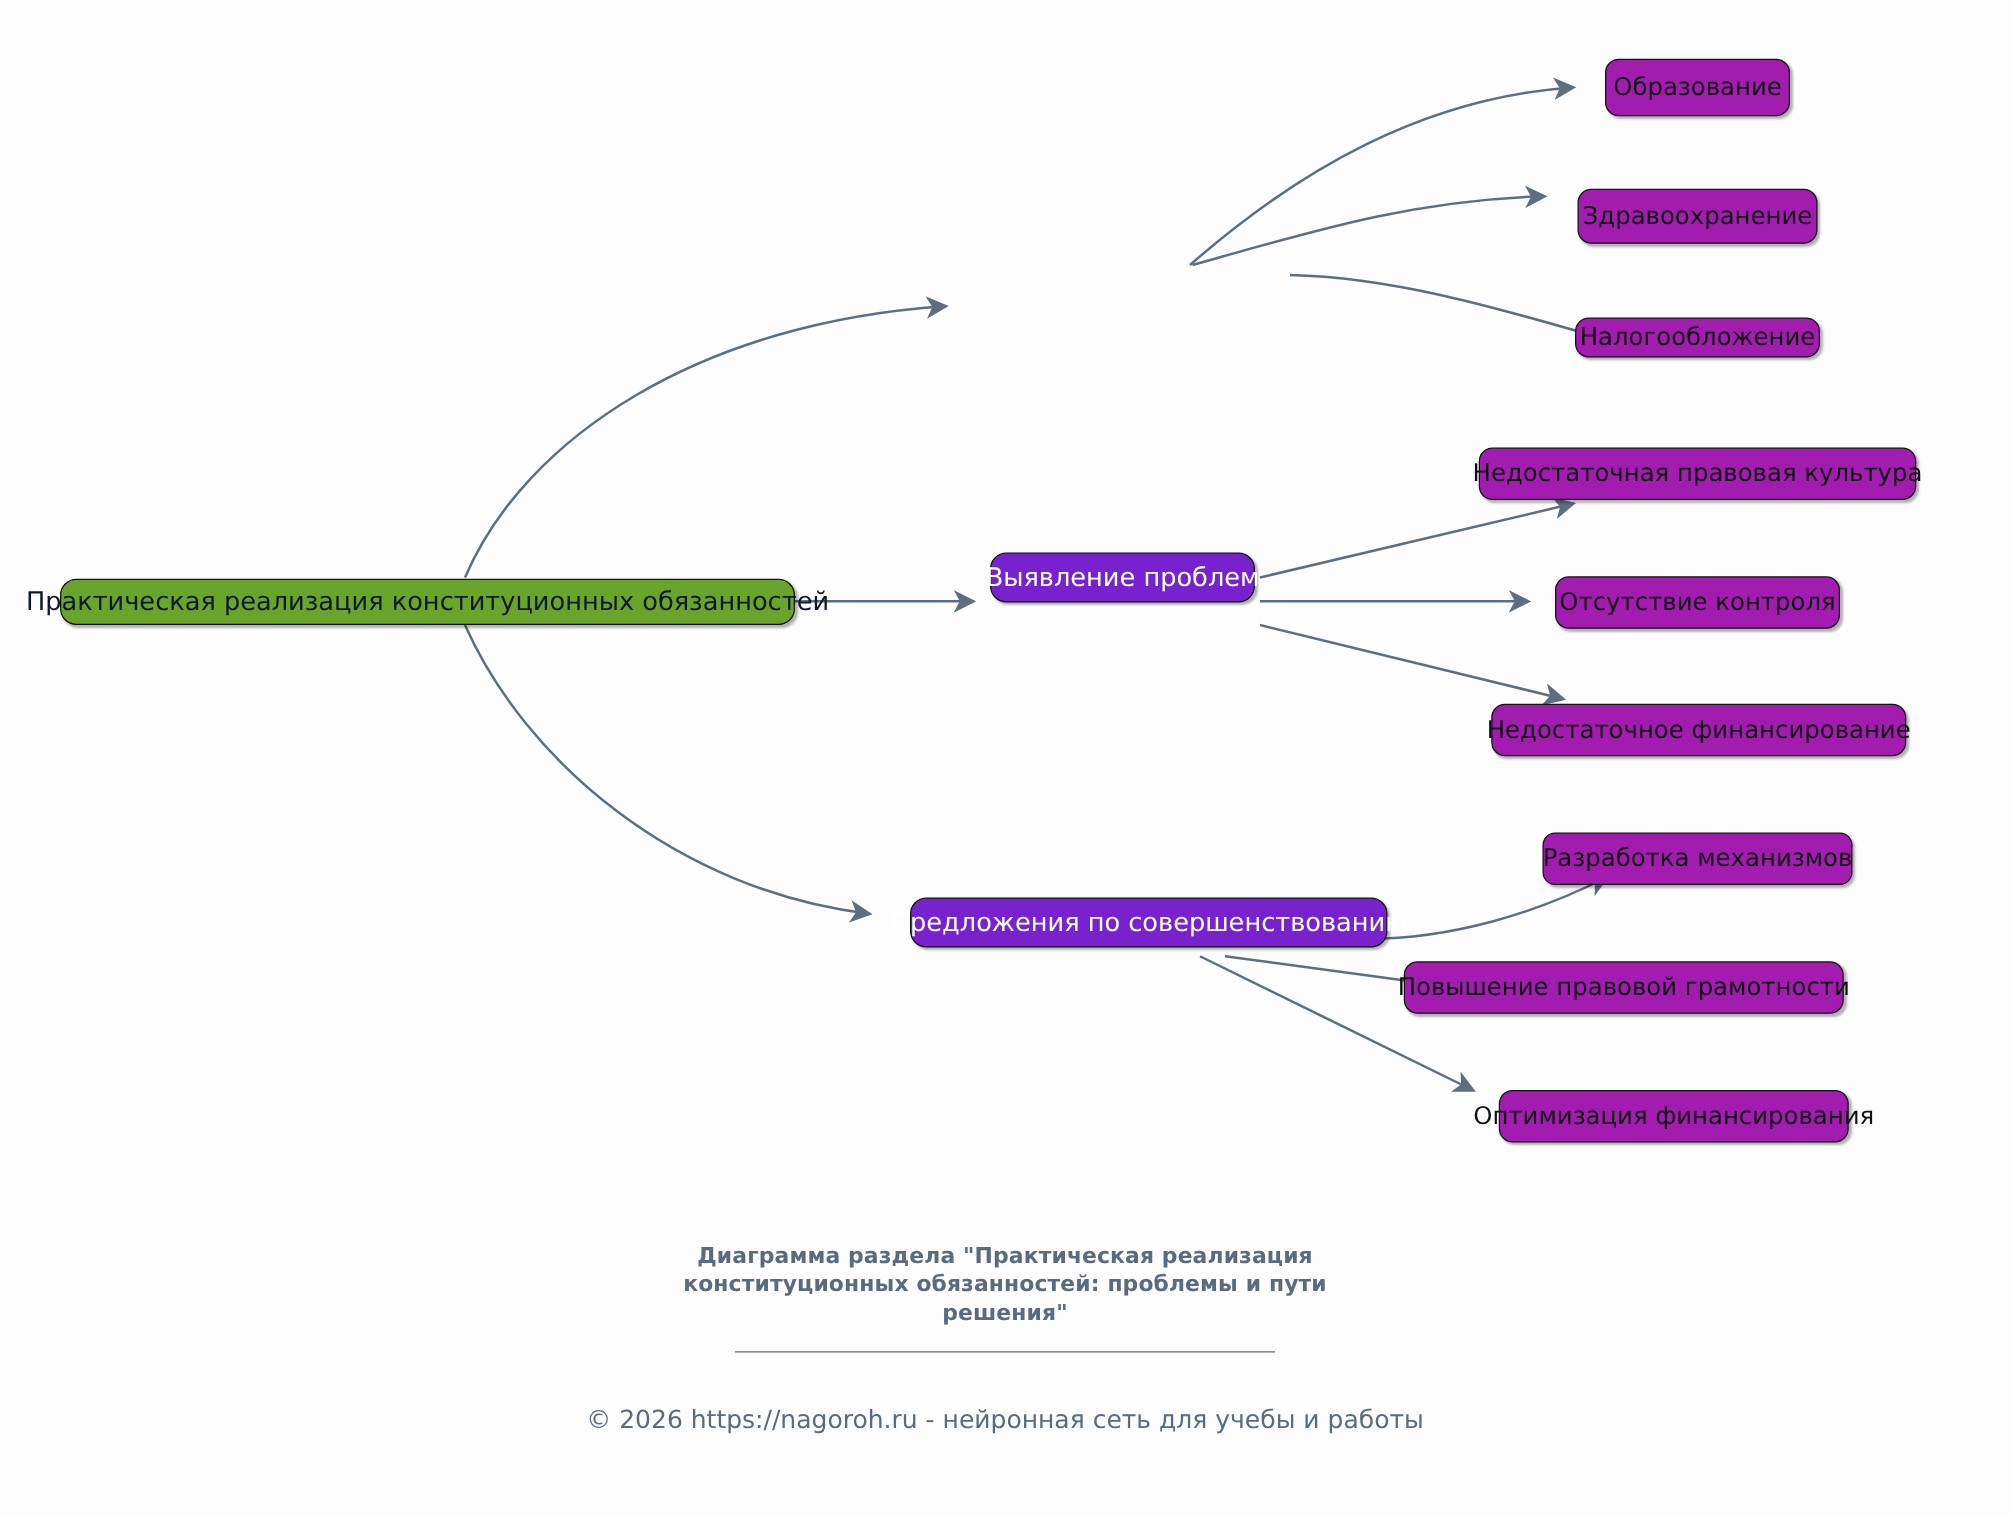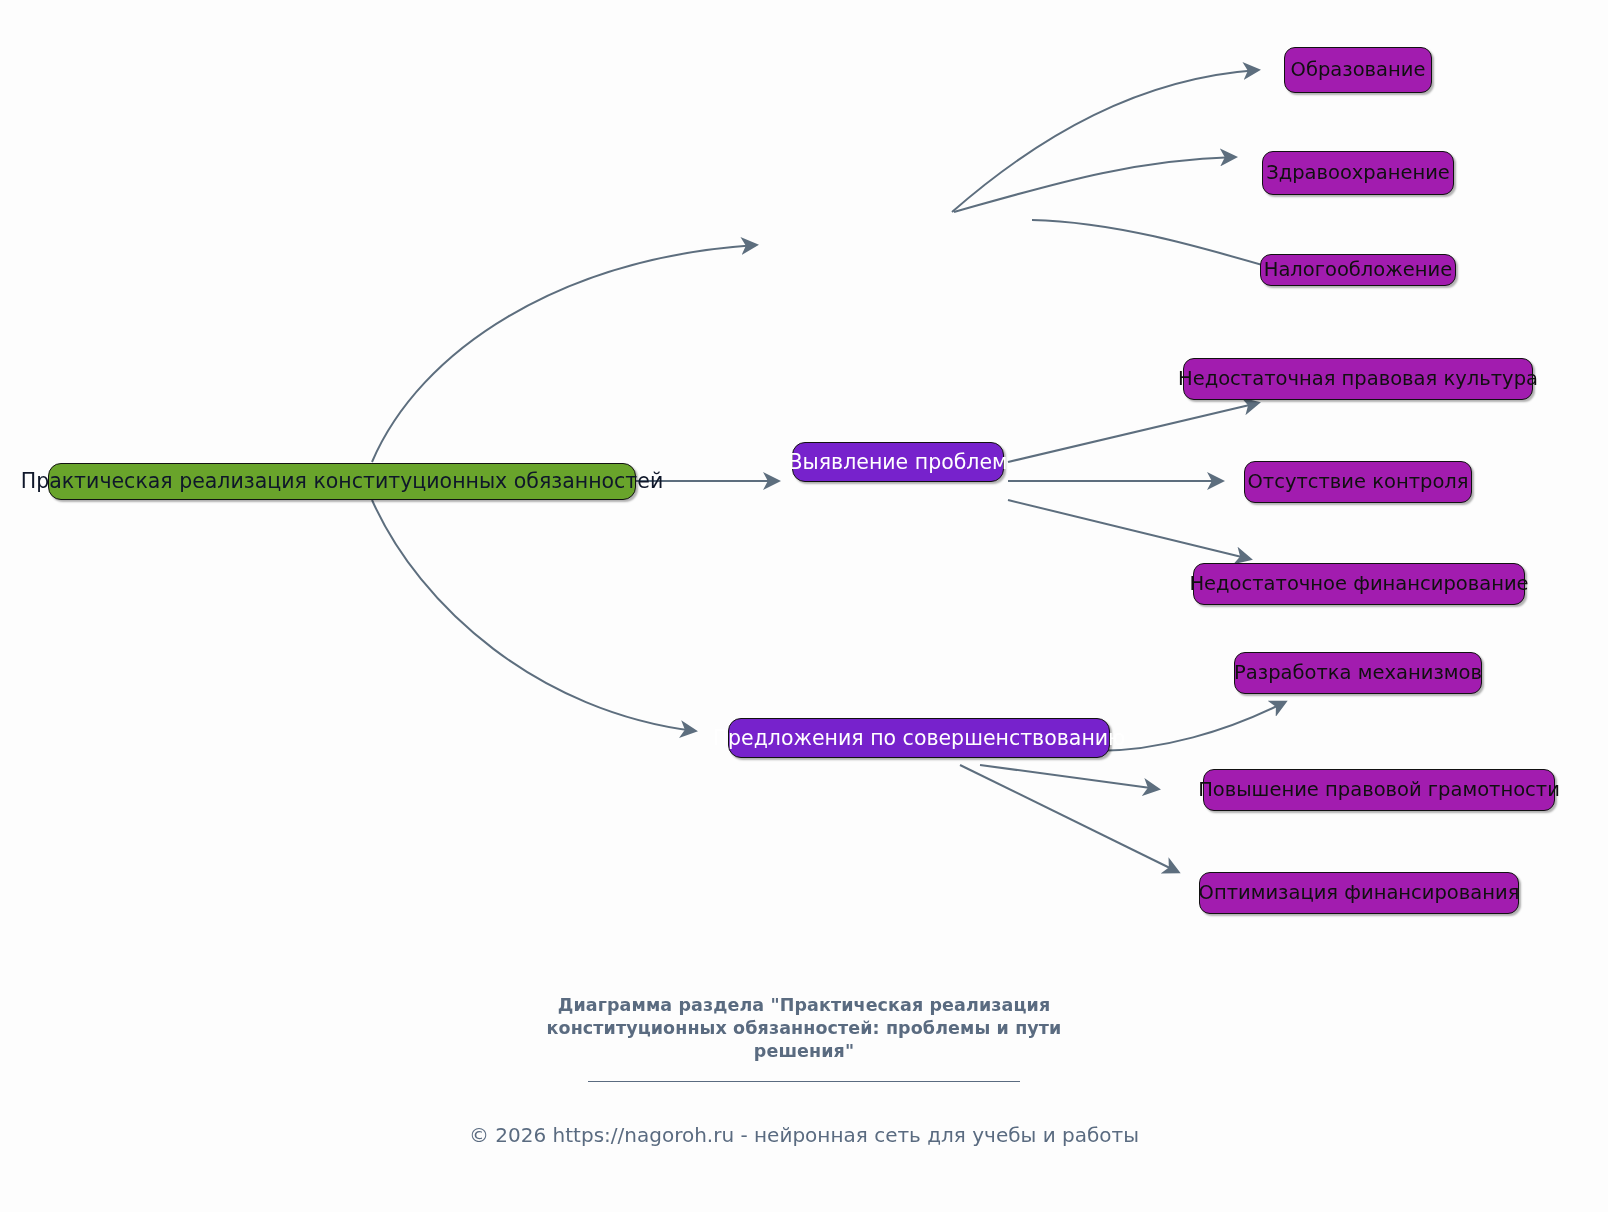--- a/index.html
+++ b/index.html
@@ -141,27 +141,27 @@
   <div class="node node-leaf" style="left:1229px; top:461px; width:228px; height:42px;">
     <span class="node-label">Отсутствие контроля</span>
   </div>
   <div class="node node-leaf" style="left:1178px; top:563px; width:332px; height:42px;">
     <span class="node-label">Недостаточное финансирование</span>
   </div>
 
   <div class="node node-branch" style="left:707px; top:718px; width:382px; height:40px;margin-left:21px;">
     <span class="node-label">Предложения по совершенствованию</span>
   </div>
-  <div class="node node-leaf" style="left:1219px; top:652px; width:248px; height:42px;">
+  <div class="node node-leaf" style="left:1219px; top:666px; width:248px; height:42px;border-radius:10px;">
     <span class="node-label">Разработка механизмов</span>
   </div>
-  <div class="node node-leaf" style="left:1188px; top:769px; width:352px; height:42px;">
+  <div class="node node-leaf" style="left:1108px; top:769px; width:352px; height:42px;">
     <span class="node-label">Повышение правовой грамотности</span>
   </div>
-  <div class="node node-leaf" style="left:1184px; top:872px; width:320px; height:42px;">
+  <div class="node node-leaf" style="left:1184px; top:872px; width:280px; height:42px;">
     <span class="node-label">Оптимизация финансирования</span>
   </div>
 
   <div id="caption-block">
     <div id="caption-title">Диаграмма раздела "Практическая реализация конституционных обязанностей: проблемы и пути решения"</div>
     <div id="caption-rule"></div>
     <div id="caption-copyright">© 2026 https://nagoroh.ru - нейронная сеть для учебы и работы</div>
   </div>
 
 </div>

